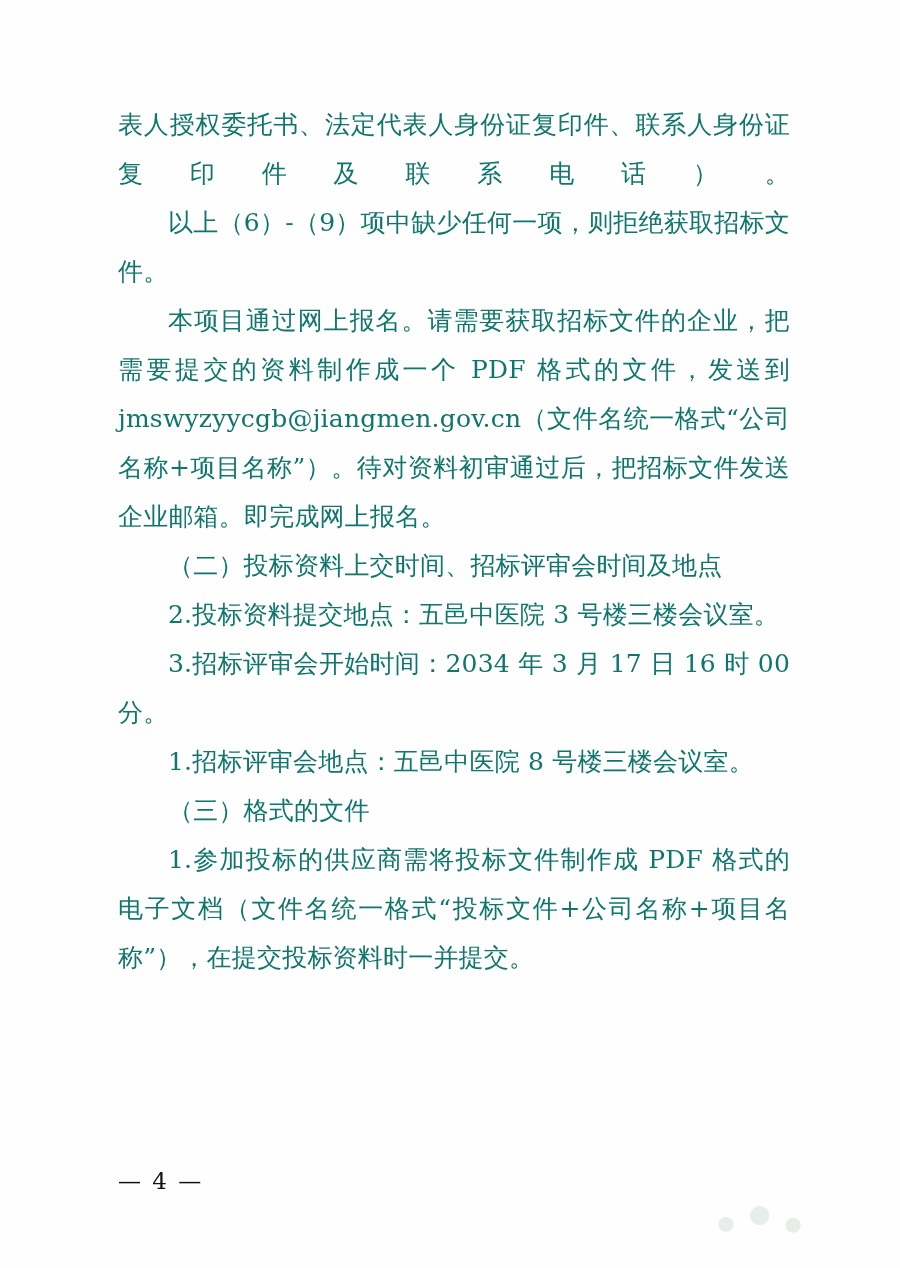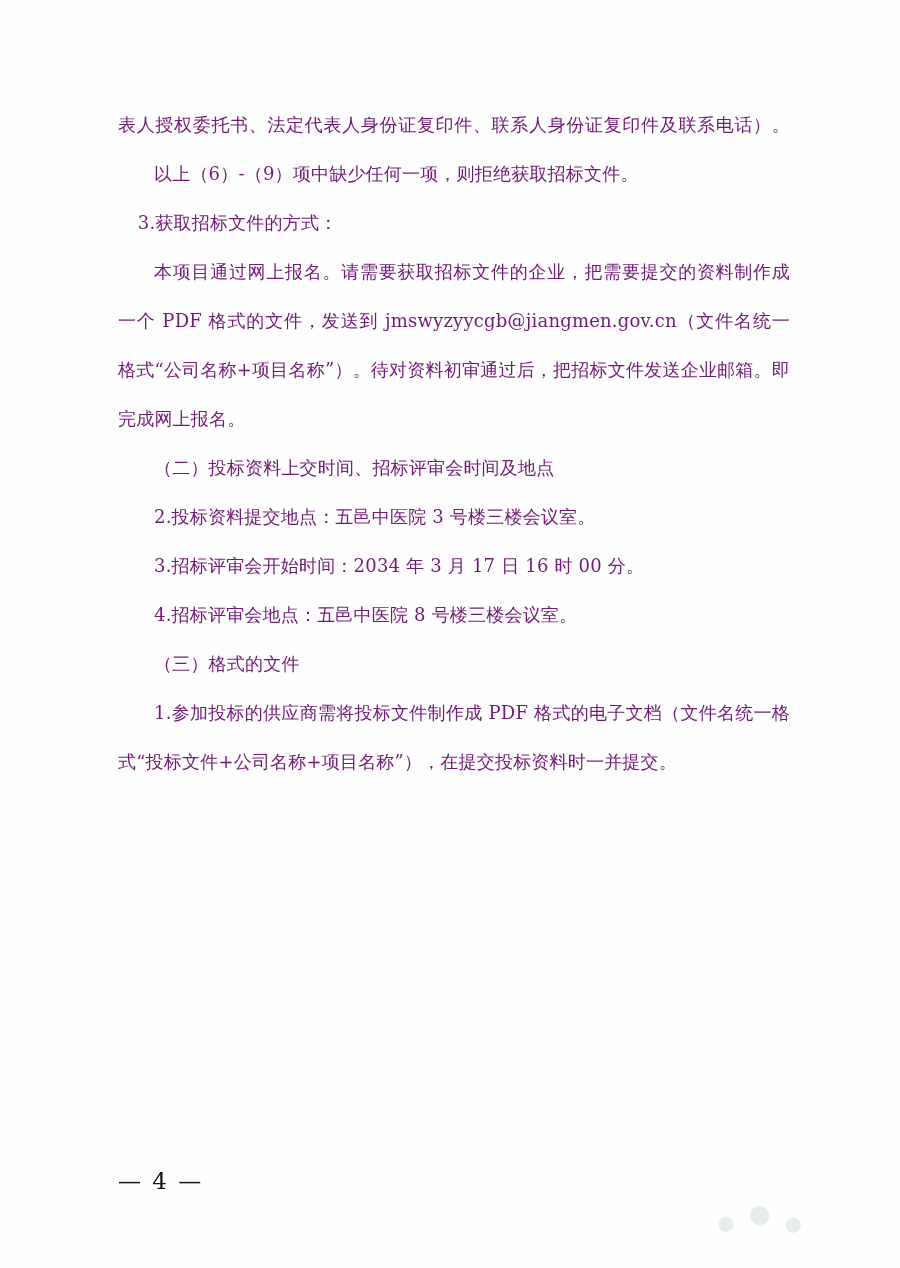--- a/index.html
+++ b/index.html
@@ -24,26 +24,26 @@
     background: #fefefe;
   }
   .content {
     position: absolute;
     left: 118px;
     top: 100px;
     width: 672px;
   }
   p {
     margin: 0 0 0 0;
-    font-size: 18px;
+    font-size: 25px;
     line-height: 49px;
     text-align: justify;
     text-justify: inter-ideograph;
     letter-spacing: 0.2px;
-    color: #701a75;
+    color: #0f766e;
   }
   p.indent {
     text-indent: 2em;
   }
   p.indent-one {
     text-indent: 1.1em;
   }
   .justify-spread {
     text-align: justify;
     text-align-last: justify;
@@ -75,33 +75,32 @@
 <body>
 
 <div class="page">
 
   <div class="content">
 
     <p class="block justify-spread">表人授权委托书、法定代表人身份证复印件、联系人身份证复印件及联系电话）。</p>
 
     <p class="indent">以上（6）-（9）项中缺少任何一项，则拒绝获取招标文件。</p>
 
-    <p class="indent-one">3.获取招标文件的方式：</p>
 
     <p class="indent">本项目通过网上报名。请需要获取招标文件的企业，把需要提交的资料制作成一个 PDF 格式的文件，发送到 jmswyzyycgb@jiangmen.gov.cn（文件名统一格式“公司名称+项目名称”）。待对资料初审通过后，把招标文件发送企业邮箱。即完成网上报名。</p>
 
 
     <p class="indent">（二）投标资料上交时间、招标评审会时间及地点</p>
 
 
     <p class="indent">2.投标资料提交地点：五邑中医院 3 号楼三楼会议室。</p>
 
     <p class="indent">3.招标评审会开始时间：2034 年 3 月 17 日 16 时 00 分。</p>
 
-    <p class="indent">4.招标评审会地点：五邑中医院 8 号楼三楼会议室。</p>
+    <p class="indent">1.招标评审会地点：五邑中医院 8 号楼三楼会议室。</p>
 
     <p class="indent">（三）格式的文件</p>
 
     <p class="indent">1.参加投标的供应商需将投标文件制作成 PDF 格式的电子文档（文件名统一格式“投标文件+公司名称+项目名称”），在提交投标资料时一并提交。</p>
 
   </div>
 
   <div class="footer">— 4 —</div>
 
   <div class="watermark"></div>

